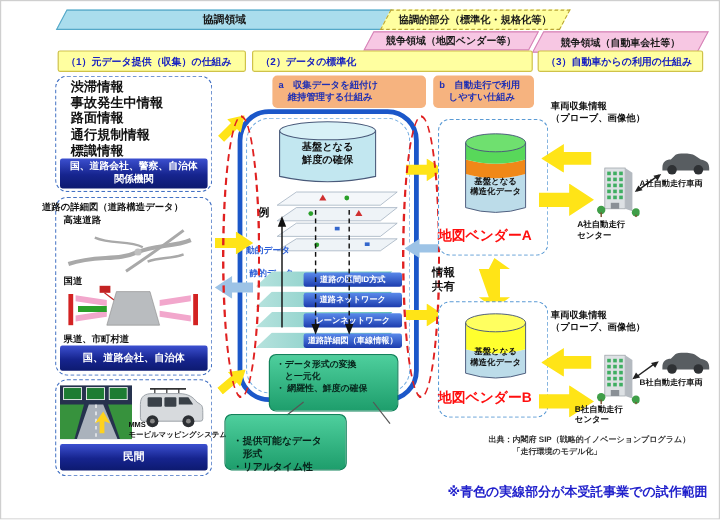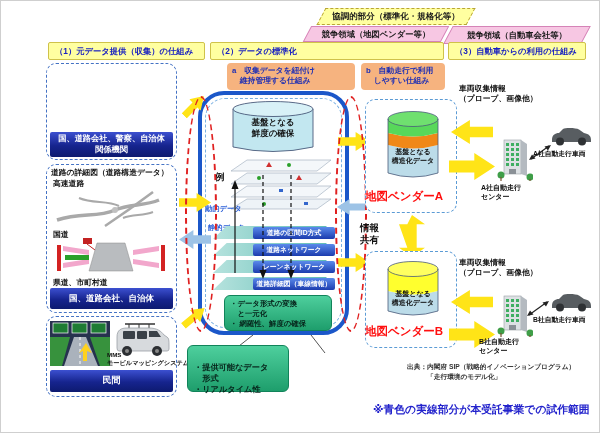--- a/index.html
+++ b/index.html
@@ -37,20 +37,24 @@
   .blk{font-weight:bold;color:#111;}
   .bluetxt{color:#2b5fd8;font-weight:bold;font-size:7.3px;}
   .redname{position:absolute;color:#ff0f0f;font-weight:bold;font-size:11.5px;}
   .small-lbl{position:absolute;font-weight:bold;color:#111;font-size:7px;line-height:1.3;}
 </style>
 </head>
 <body>
 
 <div id="stage">
 
+  <div class="banner" style="left:50px;top:7px;width:272px;height:17px;">
+    <div class="banner-bg bg-coop"></div>
+    <div class="banner-txt">協調領域</div>
+  </div>
   <div class="banner" style="left:306px;top:25px;width:138px;height:16px;">
     <div class="banner-bg bg-pink"></div>
     <div class="banner-txt" style="font-size:8.3px;">競争領域（地図ベンダー等）</div>
   </div>
   <div class="banner" style="left:320px;top:7px;width:150px;height:17px;">
     <div class="banner-bg bg-coopp"></div>
     <div class="banner-txt" style="font-size:8.5px;">協調的部分（標準化・規格化等）</div>
   </div>
   <div class="banner" style="left:447px;top:25px;width:138px;height:18px;">
     <div class="banner-bg bg-pink"></div>
@@ -60,25 +64,32 @@
   <div class="ylabel" style="left:47px;top:41px;width:157px;height:18px;">（1）元データ提供（収集）の仕組み</div>
   <div class="ylabel" style="left:209px;top:41px;width:234px;height:18px;">（2）データの標準化</div>
   <div class="ylabel" style="left:447px;top:41px;width:138px;height:18px;">（3）自動車からの利用の仕組み</div>
 
   <div class="orange" style="left:360px;top:62px;width:84px;height:27px;">b　自動走行で利用
 　しやすい仕組み</div>
   <div class="orange" style="left:226px;top:62px;width:128px;height:27px;">a　収集データを紐付け
 　維持管理する仕組み</div>
 
   <div class="dashbox" style="left:45px;top:62px;width:131px;height:97px;"></div>
+  <div class="abs blk" style="left:58px;top:66px;font-size:11px;line-height:1.2;">
+    <div>渋滞情報</div>
+    <div>事故発生中情報</div>
+    <div>路面情報</div>
+    <div>通行規制情報</div>
+    <div>標識情報</div>
+  </div>
   <div class="org pre" style="left:49px;top:131px;width:123px;height:25px;font-size:8.2px;">国、道路会社、警察、自治体
 関係機関</div>
 
   <div class="dashbox" style="left:45px;top:163px;width:131px;height:149px;"></div>
-  <div class="abs blk" style="left:50px;top:166px;font-size:7.8px;">道路の詳細図（道路構造データ）</div>
+  <div class="abs blk" style="left:34px;top:166px;font-size:7.8px;">道路の詳細図（道路構造データ）</div>
   <div class="abs blk" style="left:52px;top:177px;font-size:7.8px;">高速道路</div>
   <svg class="abs" style="left:52px;top:187px;" width="116" height="42" viewBox="0 0 116 42">
     <g stroke="#a9a9a9" fill="none">
       <path d="M4,32 C28,24 44,30 62,22 C76,16 92,18 106,12" stroke-width="3.5"></path>
       <path d="M100,4 C84,16 70,26 52,38" stroke-width="2.5"></path>
       <path d="M26,10 C40,16 54,12 66,18" stroke-width="2"></path>
       <path d="M70,30 C80,26 90,28 100,24" stroke-width="2"></path>
     </g>
     <circle cx="62" cy="22" r="3" fill="#c0c0c0"></circle>
   </svg>
@@ -168,21 +179,21 @@
 
   <svg class="abs" style="left:228px;top:172px;" width="84" height="110" viewBox="0 0 84 110">
     <line x1="6" y1="100" x2="6" y2="14" stroke="#111" stroke-width="1.2"></line>
     <polygon points="6,7 2.5,16 9.5,16" fill="#111"></polygon>
     <line x1="34" y1="2" x2="34" y2="97" stroke="#111" stroke-width="1.2" stroke-dasharray="4,3"></line>
     <polygon points="34,106 30.5,97 37.5,97" fill="#111"></polygon>
     <line x1="62" y1="2" x2="62" y2="97" stroke="#111" stroke-width="1.2" stroke-dasharray="4,3"></line>
     <polygon points="62,106 58.5,97 65.5,97" fill="#111"></polygon>
   </svg>
 
-  <div class="greenbox" style="left:223px;top:294px;width:108px;height:36px;font-size:7.4px;padding:3px 5px;">・データ形式の変換
+  <div class="greenbox" style="left:223px;top:294px;width:108px;height:48px;font-size:7.4px;padding:3px 5px;">・データ形式の変換
 　と一元化
 ・ 網羅性、鮮度の確保</div>
 
   <svg class="abs" style="left:230px;top:333px;" width="110" height="22" viewBox="0 0 110 22">
     <line x1="22" y1="1" x2="8" y2="12" stroke="#555" stroke-width="1"></line>
     <line x1="80" y1="1" x2="94" y2="19" stroke="#555" stroke-width="1"></line>
   </svg>
   <div class="greenbox" style="left:186px;top:344px;width:102px;height:47px;font-size:8.2px;padding:16px 6px;">・提供可能なデータ
 　形式
 ・リアルタイム性</div>

